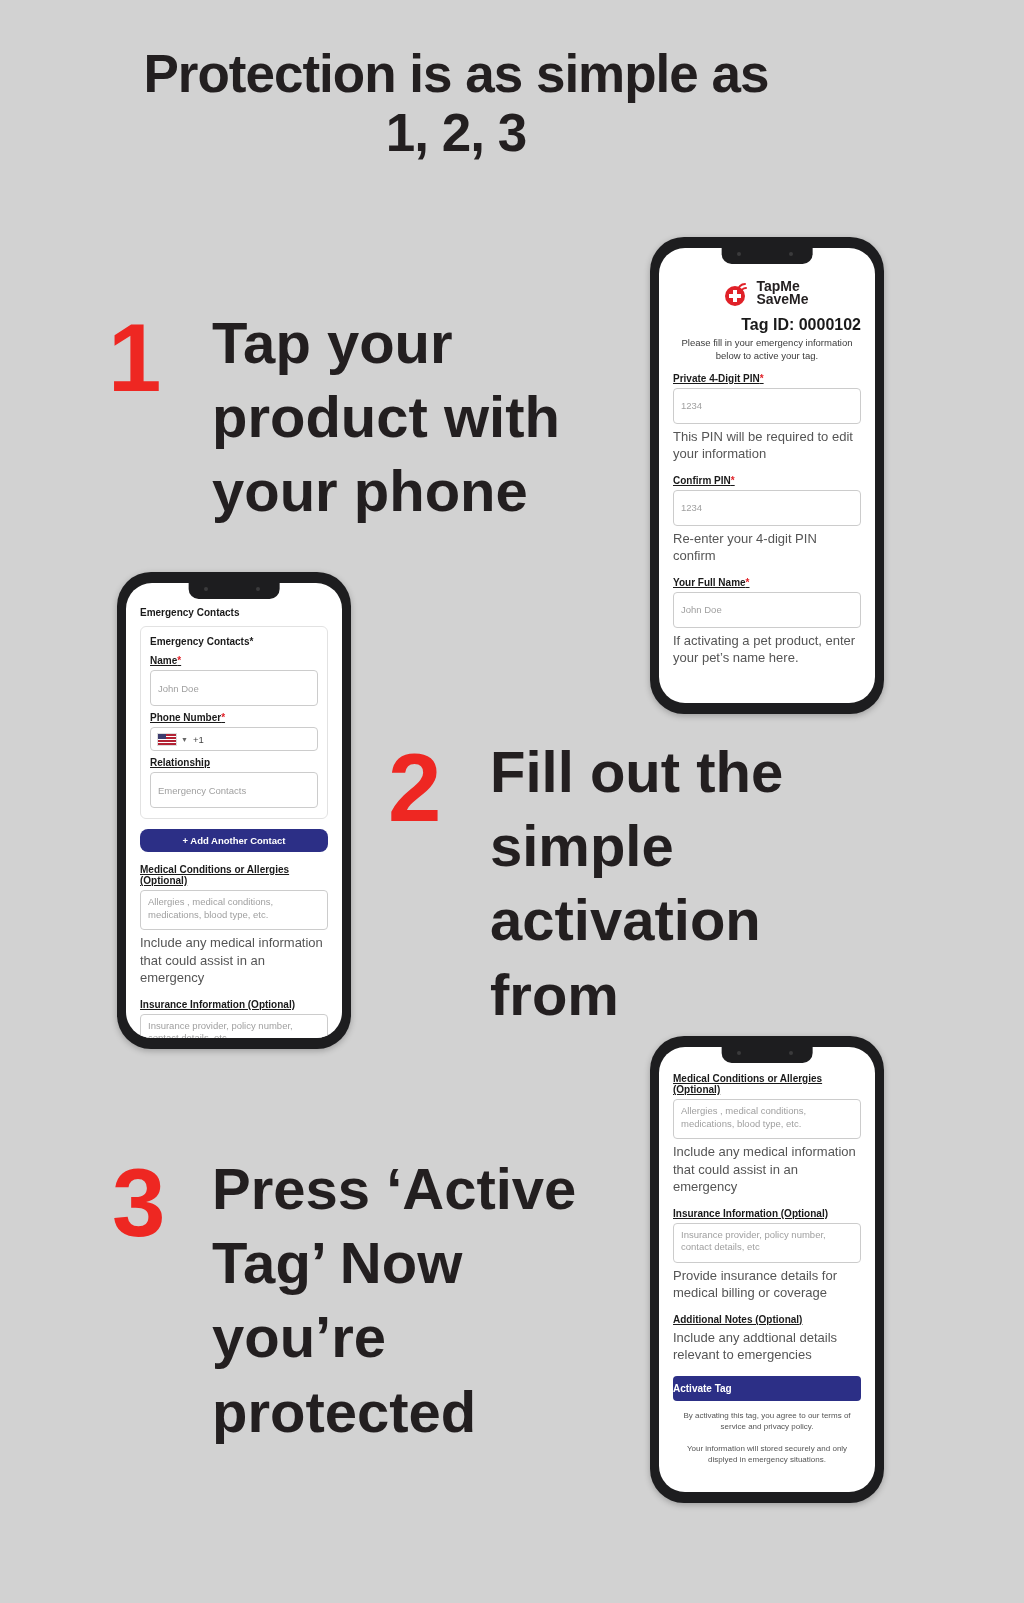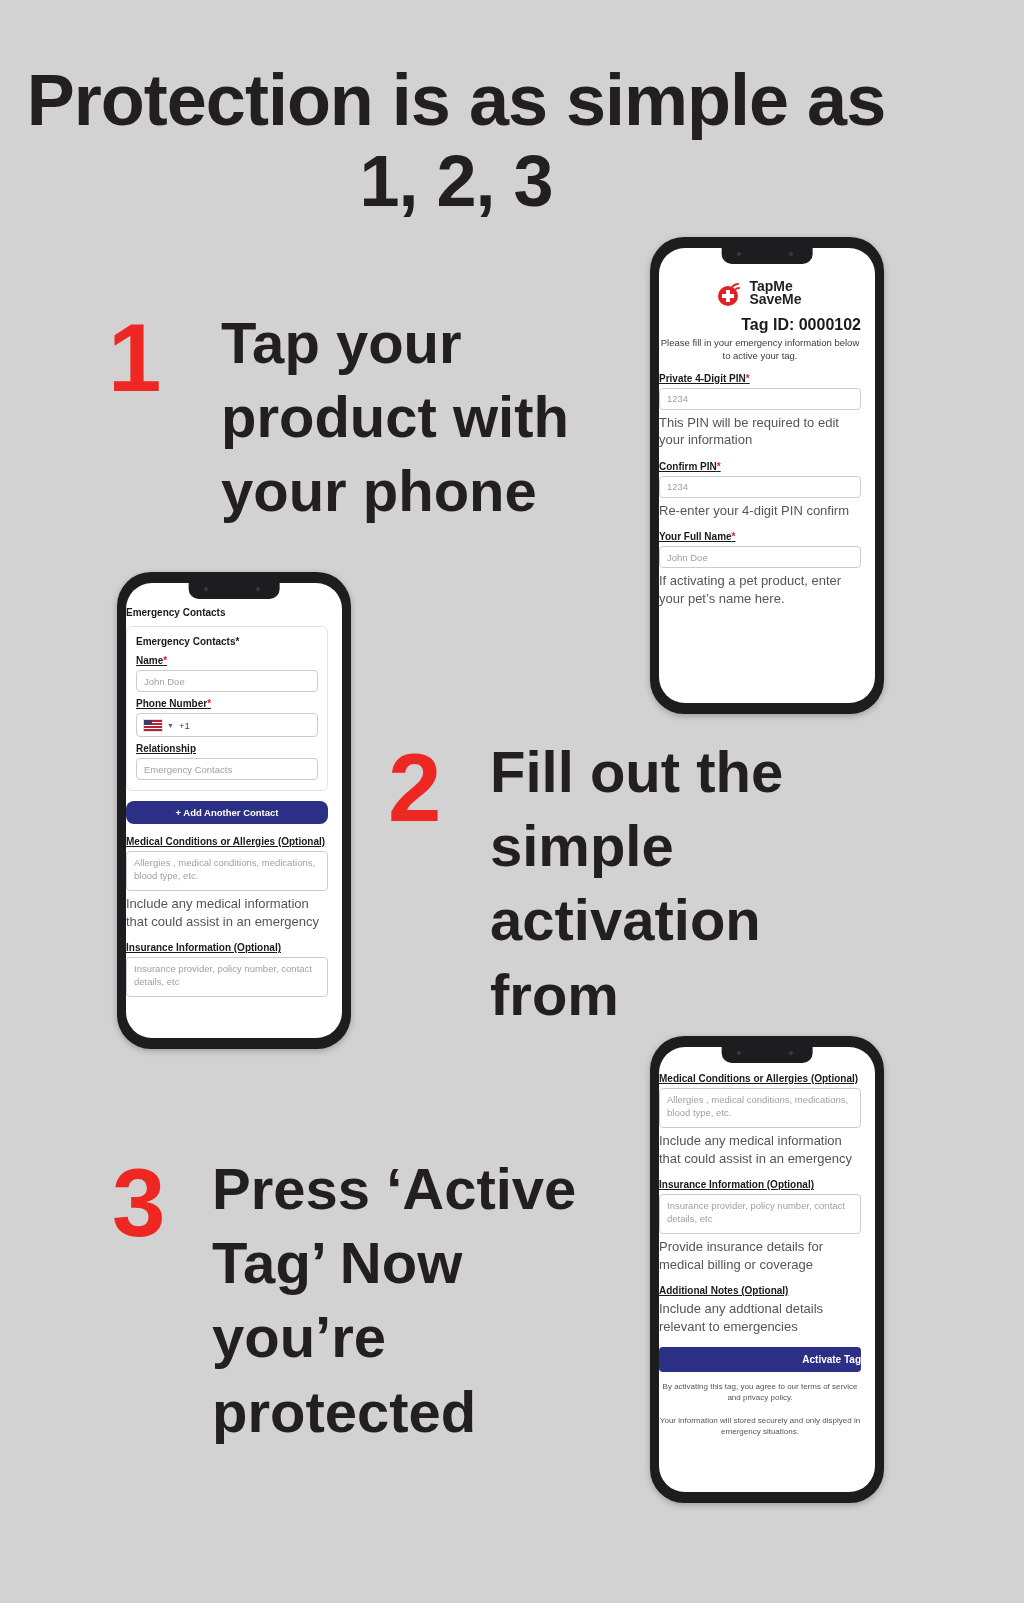--- a/index.html
+++ b/index.html
@@ -11,25 +11,25 @@
     height: 1603px;
     background: #d2d2d2;
     font-family: "Liberation Sans", sans-serif;
     position: relative;
     overflow: hidden;
   }
 
   
   .headline {
     position: absolute;
-    top: 60px;
+    top: 44px;
     left: 0;
     width: 912px;
     text-align: center;
-    font-size: 72px;
+    font-size: 53px;
     font-weight: bold;
     color: #231f20;
     line-height: 1.12;
     letter-spacing: -1px;
   }
 
   
   .step-num {
     position: absolute;
     color: #ee2722;
@@ -39,21 +39,21 @@
   }
   .step-text {
     position: absolute;
     color: #231f20;
     font-weight: bold;
     font-size: 58px;
     line-height: 1.28;
   }
 
   #step1-num { left: 108px; top: 310px; }
-  #step1-text { left: 221px; top: 306px; width: 420px; }
+  #step1-text { left: 212px; top: 306px; width: 420px; }
 
   #step2-num { left: 388px; top: 740px; }
   #step2-text { left: 490px; top: 735px; width: 390px; }
 
   #step3-num { left: 112px; top: 1155px; }
   #step3-text { left: 212px; top: 1152px; width: 420px; }
 
   
   .phone {
     position: absolute;
@@ -92,21 +92,21 @@
     background: #3a3a3c;
     z-index: 6;
   }
   .cam-left { left: 36%; }
   .cam-right { left: 60%; }
 
   .screen-content {
     position: absolute;
     top: 0; left: 0; right: 0; bottom: 0;
     overflow: hidden;
-    padding: 20px 14px 10px 0;
+    padding: 20px 14px 10px 14px;
     box-sizing: border-box;
   }
 
   
   .brand {
     display: flex;
     align-items: center;
     justify-content: center;
     gap: 5px;
     margin-top: 12px;
@@ -185,21 +185,21 @@
   .field-label .req { color: #e02128; }
   .input {
     border: 1px solid #ccc;
     border-radius: 4px;
     background: #fff;
     font-size: 9.5px;
     color: #a0a0a0;
     padding: 5px 7px;
     box-sizing: border-box;
     width: 100%;
-    height: 22px;
+    height: 36px;
     display: flex;
     align-items: center;
   }
   .input.textarea {
     height: 40px;
     align-items: flex-start;
     line-height: 1.35;
     padding-top: 5px;
   }
   .helper {
@@ -258,21 +258,21 @@
   }
   .phone-code {
     font-size: 9.5px;
     color: #444;
   }
   .btn-primary {
     background: #2c2f86;
     color: #fff;
     font-size: 10px;
     font-weight: bold;
-    text-align: right;
+    text-align: left;
     border-radius: 4px;
     padding: 7px 0;
     margin-top: 2px;
   }
   .btn-add {
     background: #2c2f86;
     color: #fff;
     font-size: 9.5px;
     font-weight: bold;
     text-align: center;

